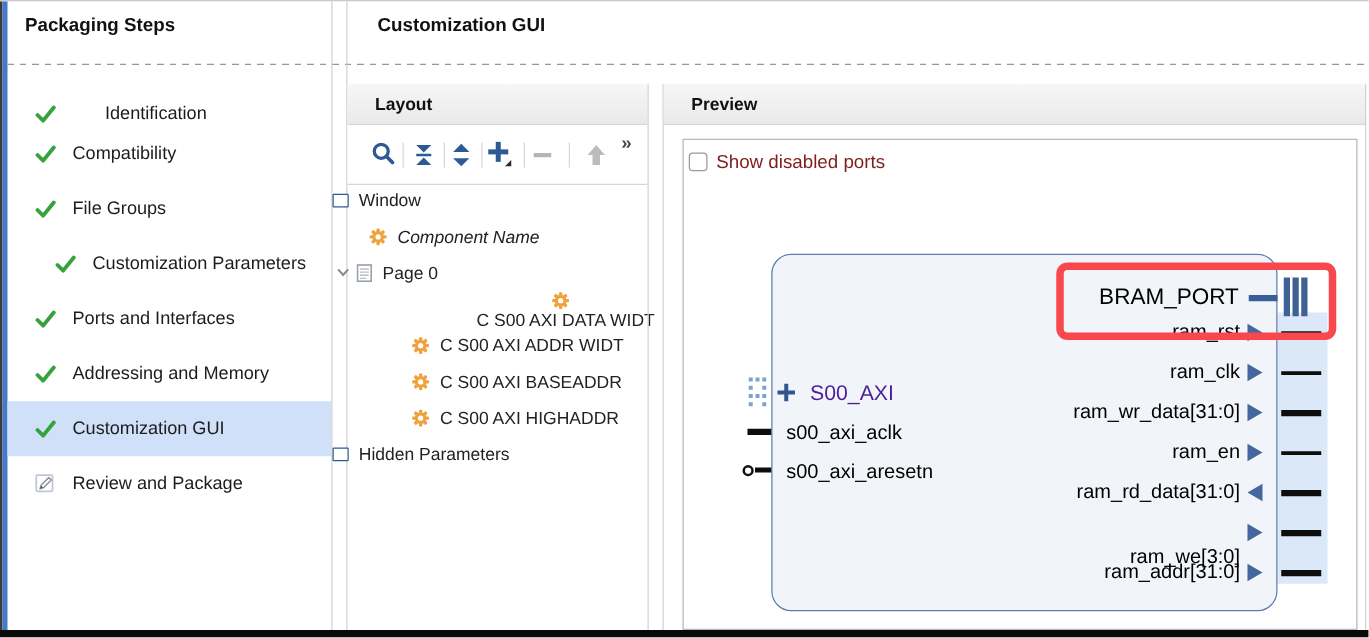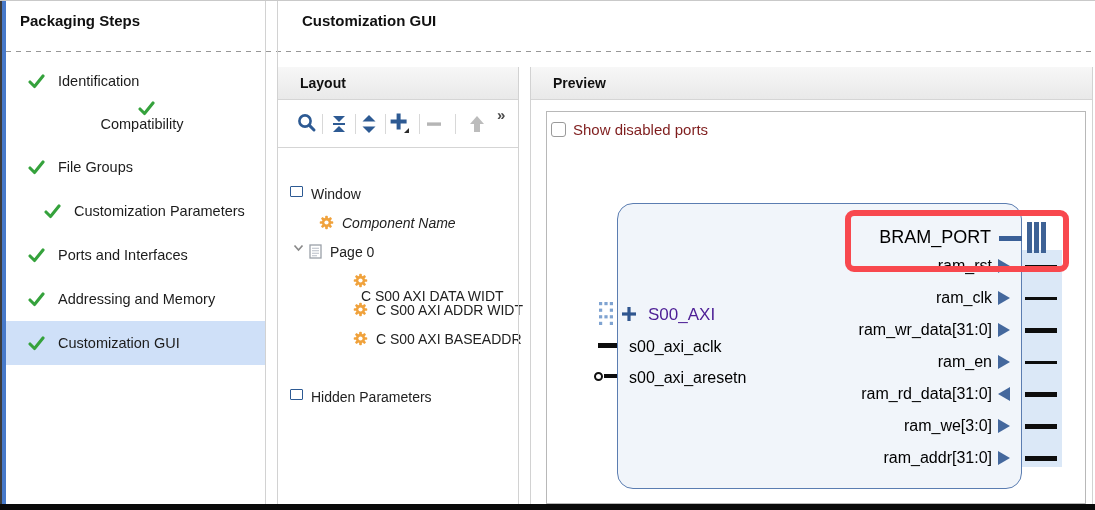--- a/index.html
+++ b/index.html
@@ -22,21 +22,21 @@
   
   .main-title{left:302px;top:11px;font-size:15px;font-weight:bold;color:#111;}
   .panel-h{position:absolute;top:66px;height:33px;box-sizing:border-box;
     background:linear-gradient(#f7f7f7,#e9e9e9);border-bottom:1px solid #d5d5d5;
     font-size:14px;font-weight:bold;line-height:32px;padding-left:22px;color:#111;}
   .toolbar{left:278px;top:99px;width:240px;height:48px;border-bottom:1px solid #d5d5d5;box-sizing:border-box;background:#fff;}
   .tbtn{position:absolute;top:11px;width:24px;height:24px;display:flex;align-items:center;justify-content:center;}
   .tsep{position:absolute;top:113px;width:1px;height:20px;background:#d8d8d8;}
   .overflow{position:absolute;left:497px;top:105px;font-size:15px;font-weight:bold;color:#4a4a4a;letter-spacing:-1px;}
   
-  .trow{position:absolute;left:284px;width:239px;height:28px;display:flex;align-items:flex-start;overflow:hidden;white-space:nowrap;margin-top:40px;}
+  .trow{position:absolute;left:260px;width:239px;height:28px;display:flex;align-items:center;overflow:hidden;white-space:nowrap;}
   .trow .tlabel{font-size:14px;color:#222;margin-left:8px;}
   .winic{width:13px;height:11px;border:1.8px solid #2d5a93;background:#fff;box-sizing:border-box;border-radius:1px;flex:none;}
   
   .content-box{left:546px;top:110px;width:540px;height:393px;border:1px solid #b8b8b8;box-sizing:border-box;background:#fff;}
   .cbx{left:551px;top:121px;width:15px;height:15px;border:1.6px solid #9a9a9a;border-radius:3px;background:#fff;box-sizing:border-box;}
   .cbx-lbl{left:573px;top:120px;font-size:15px;color:#7f1d1d;}
   .block{left:617px;top:202px;width:405px;height:286px;background:#f1f5fa;border:1.3px solid #5b7db1;border-radius:16px;box-sizing:border-box;}
   .busstrip{left:1022px;top:249px;width:40px;height:217px;background:#dbe8f7;}
   .ifbars{left:1027px;top:221px;width:19px;height:31px;}
   .ifbars i{position:absolute;top:0;width:5px;height:31px;background:#3e6295;}
@@ -59,29 +59,29 @@
 
 <div class="screen">
 
   <div class="abs edge-dark"></div>
   <div class="abs accent-bar" style="background:#4779c9;"></div>
   <div class="abs bottom-bar"></div>
 
   <div class="abs side-title">Packaging Steps</div>
   <div class="dashline" style="left:6px;top:50px;width:1087px;"></div>
 
-  <div class="side-item" style="top:58px;">
+  <div class="side-item" style="top:68px;gap:26px;">
     <span class="ic">
         <svg width="17" height="15" viewBox="0 0 17 15">
           <path d="M2 8 L6.5 12.5 L15 2" fill="none" stroke="#35a23c" stroke-width="3.1" stroke-linecap="round" stroke-linejoin="round"></path>
         </svg>
       </span>
     <span class="lbl">Identification</span>
   </div>
-  <div class="side-item" style="top:100px;flex-direction:column;">
+  <div class="side-item" style="top:100px;">
     <span class="ic">
         <svg width="17" height="15" viewBox="0 0 17 15">
           <path d="M2 8 L6.5 12.5 L15 2" fill="none" stroke="#35a23c" stroke-width="3.1" stroke-linecap="round" stroke-linejoin="round"></path>
         </svg>
       </span>
     <span class="lbl">Compatibility</span>
   </div>
   <div class="side-item" style="top:144px;">
     <span class="ic">
         <svg width="17" height="15" viewBox="0 0 17 15">
@@ -114,20 +114,30 @@
       </span>
     <span class="lbl">Addressing and Memory</span>
   </div>
   <div class="side-item selected" style="top:320px;">
     <span class="ic">
         <svg width="17" height="15" viewBox="0 0 17 15">
           <path d="M2 8 L6.5 12.5 L15 2" fill="none" stroke="#35a23c" stroke-width="3.1" stroke-linecap="round" stroke-linejoin="round"></path>
         </svg>
       </span>
     <span class="lbl">Customization GUI</span>
+  </div>
+  <div class="side-item" style="top:364px;">
+    <span class="ic">
+        <svg width="16" height="16" viewBox="0 0 16 16">
+          <rect x="1" y="1" width="13" height="13" fill="#fff" stroke="#bcc6d8" stroke-width="1.4" rx="1"></rect>
+          <path d="M4 12 L5 9 L11 3 L13 5 L7 11 Z" fill="#fdfdfd" stroke="#8a8f98" stroke-width="1.2" stroke-linejoin="round"></path>
+          <path d="M4 12 L5 9.6 L6.5 11 Z" fill="#555"></path>
+        </svg>
+      </span>
+    <span class="lbl">Review and Package</span>
   </div>
 
   <div class="vline" style="left:265px;top:0;height:503px;"></div>
   <div class="vline" style="left:277px;top:0;height:503px;"></div>
 
   <div class="abs main-title">Customization GUI</div>
 
   <div class="panel-h" style="left:278px;width:240px;">
     <span>Layout</span>
   </div>
@@ -249,20 +259,35 @@
             <rect x="8.2" y="1" width="3.6" height="18" rx="1.2" transform="rotate(45 10 10)"></rect>
             <rect x="8.2" y="1" width="3.6" height="18" rx="1.2" transform="rotate(90 10 10)"></rect>
             <rect x="8.2" y="1" width="3.6" height="18" rx="1.2" transform="rotate(135 10 10)"></rect>
             <circle cx="10" cy="10" r="6.2"></circle>
           </g>
           <circle cx="10" cy="10" r="2.8" fill="#fff"></circle>
         </svg>
       </span>
     <span class="tlabel">C S00 AXI BASEADDR</span>
   </div>
+  <div class="trow" style="top:319px;padding-left:69px;">
+    <span style="display:flex;">
+        <svg width="15" height="15" viewBox="0 0 20 20">
+          <g fill="#f0a23c">
+            <rect x="8.2" y="1" width="3.6" height="18" rx="1.2"></rect>
+            <rect x="8.2" y="1" width="3.6" height="18" rx="1.2" transform="rotate(45 10 10)"></rect>
+            <rect x="8.2" y="1" width="3.6" height="18" rx="1.2" transform="rotate(90 10 10)"></rect>
+            <rect x="8.2" y="1" width="3.6" height="18" rx="1.2" transform="rotate(135 10 10)"></rect>
+            <circle cx="10" cy="10" r="6.2"></circle>
+          </g>
+          <circle cx="10" cy="10" r="2.8" fill="#fff"></circle>
+        </svg>
+      </span>
+    <span class="tlabel">C S00 AXI HIGHADDR</span>
+  </div>
   <div class="trow" style="top:348px;padding-left:6px;">
     <span class="winic"></span>
     <span class="tlabel">Hidden Parameters</span>
   </div>
 
   <div class="vline" style="left:518px;top:66px;height:437px;"></div>
   <div class="vline" style="left:530px;top:66px;height:437px;"></div>
   <div class="vline" style="left:1092px;top:66px;height:437px;"></div>
 
   <div class="panel-h" style="left:531px;width:561px;">
@@ -297,21 +322,21 @@
   <div class="stub" style="top:327px;height:5px;"></div>
 
   <div class="rport" style="top:350px;">ram_en</div>
   <div class="arr out" style="left:998px;top:354px;"></div>
   <div class="stub" style="top:360px;height:3px;"></div>
 
   <div class="rport" style="top:382px;">ram_rd_data[31:0]</div>
   <div class="arr in" style="left:998px;top:386px;"></div>
   <div class="stub" style="top:391px;height:5px;"></div>
 
-  <div class="rport" style="top:414px;">ram_we[3:0]</div>
+  <div class="rport" style="top:434px;">ram_we[3:0]</div>
   <div class="arr out" style="left:998px;top:418px;"></div>
   <div class="stub" style="top:423px;height:5px;"></div>
 
   <div class="rport" style="top:446px;">ram_addr[31:0]</div>
   <div class="arr out" style="left:998px;top:450px;"></div>
   <div class="stub" style="top:455px;height:5px;"></div>
 
   <div class="abs" style="left:598px;top:300px;">
     <svg width="16" height="26" viewBox="0 0 16 26">
         <g fill="#7fa3d1">

